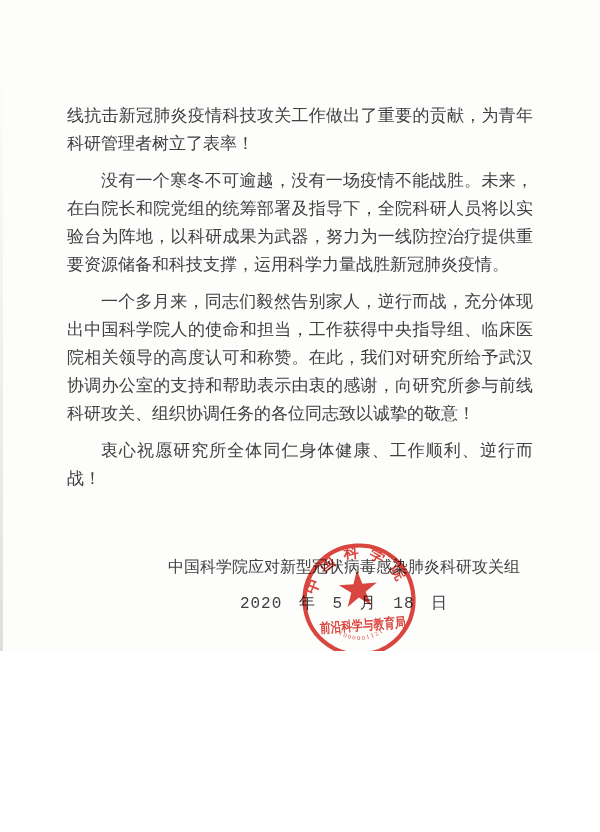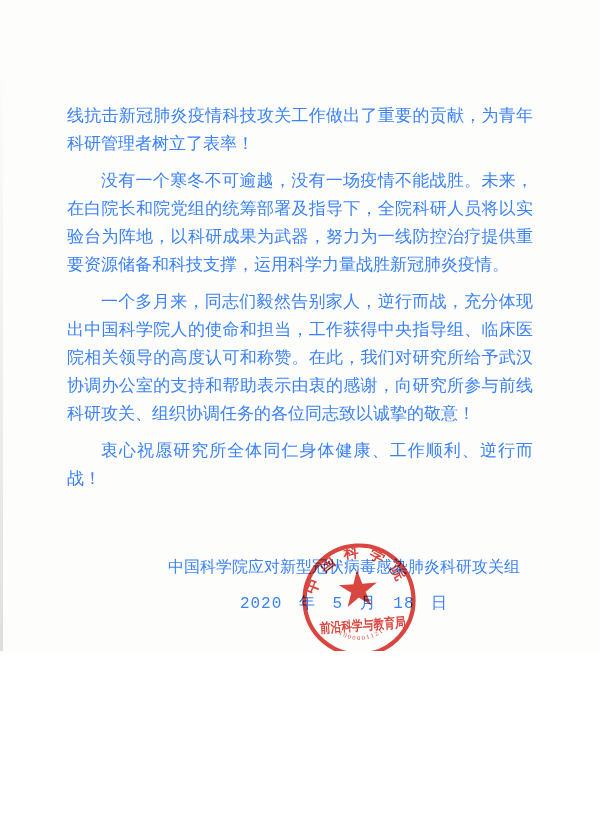--- a/index.html
+++ b/index.html
@@ -2,21 +2,21 @@
 <html><head>
 <meta charset="utf-8">
 <style>
   html, body { margin:0; padding:0; background:#ffffff; }
   .page {
     position:relative;
     width:600px; height:651px;
     background:#fdfdfc;
     overflow:hidden;
     font-family:"DejaVu Serif","Liberation Serif",serif;
-    color:#3b82f6;
+    color:#404040;
   }
   
   .edge-left {
     position:absolute; left:0; top:0; width:3px; height:832px;
     background:linear-gradient(to bottom,
       rgba(140,140,140,0) 8%,
       rgba(140,140,140,0.18) 60%,
       rgba(110,110,110,0.30) 100%);
   }
   .content {

